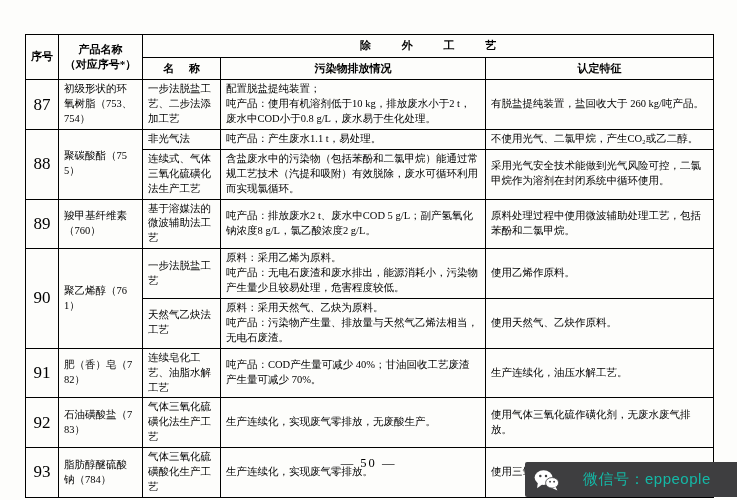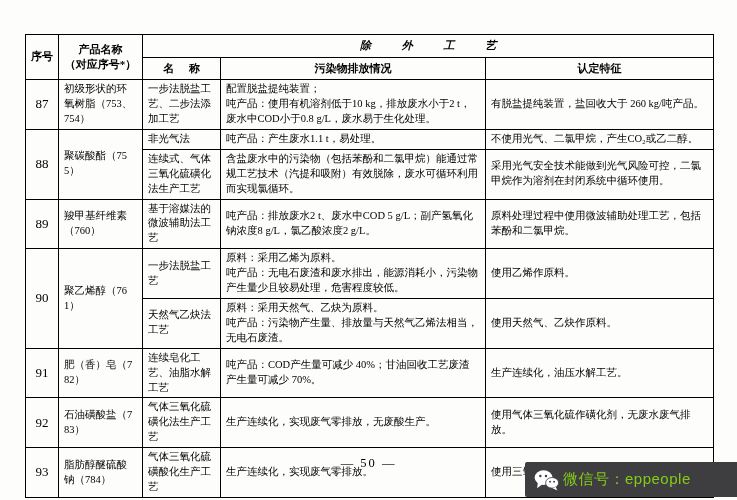--- a/index.html
+++ b/index.html
@@ -20,44 +20,44 @@
   }
   th, td {
     border:1px solid #000;
     font-size:10.5px;
     line-height:1.42;
     padding:2px 5px;
     vertical-align:middle;
     word-break:break-all;
   }
   thead th { text-align:center; font-weight:bold; font-size:11px; padding:3px 2px; }
-  th.spread { letter-spacing:14px; text-indent:14px;font-style:italic; }
+  th.spread { letter-spacing:14px; text-indent:14px; }
   th.spread2 { letter-spacing:6px; text-indent:6px; }
-  td.seq { text-align:center; font-size:13px; }
+  td.seq { text-align:center; font-size:17px; }
   td.prod { vertical-align:middle; }
   .pre { white-space:pre-line; }
 
   .page-number {
     position:absolute; left:0; right:0; top:456px;
     text-align:center; font-size:12.5px; letter-spacing:2px;
   }
 
   .watermark {
     position:absolute; right:0; bottom:3px;
     width:212px; height:35px;
     background:#3e3e40;
     display:flex; align-items:center;
     padding-left:8px;
     border-radius:2px 0 0 2px;
   }
   .watermark .wm-text {
-    color:#84cc16;
+    color:#14b8a6;
     font-family:"Liberation Sans","DejaVu Sans",sans-serif;
     font-size:15px;
-    margin-left:4px;
+    margin-left:24px;
     letter-spacing:0.5px;
   }
   .wechat-icon { width:26px; height:24px; display:inline-block; }
 </style>
 </head>
 <body>
 
 <div class="page">
 
   <table class="doc">

